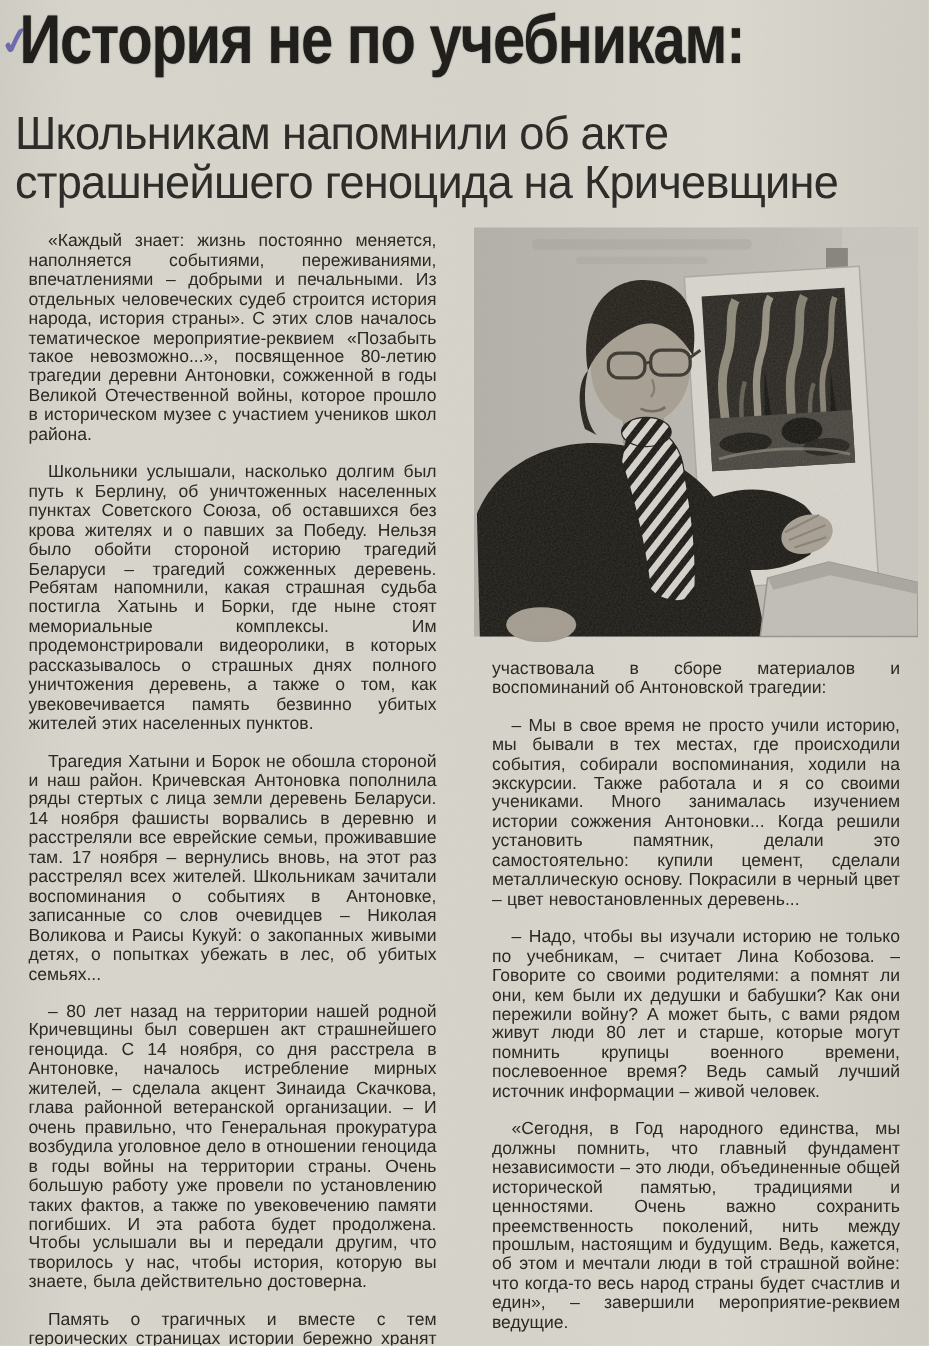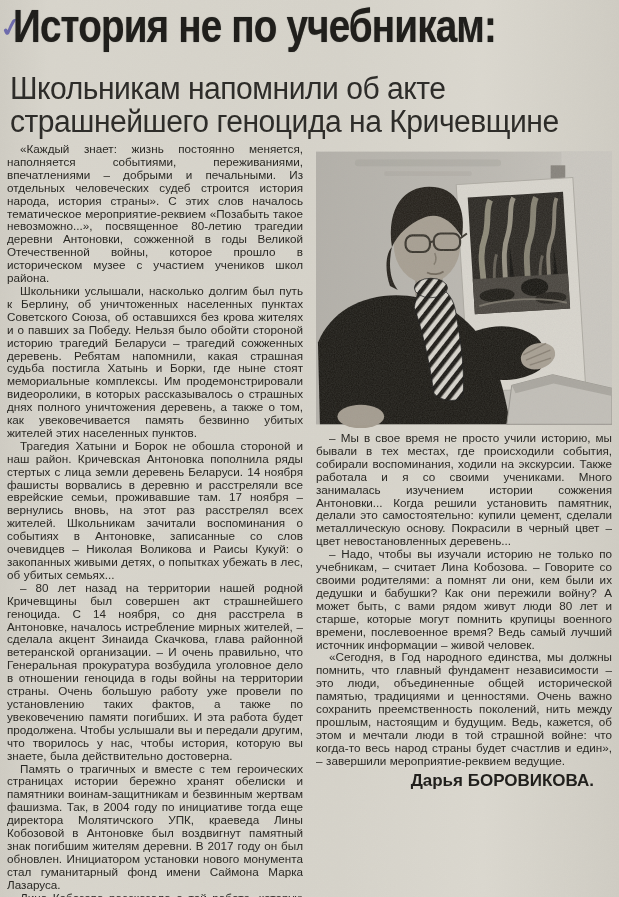--- a/index.html
+++ b/index.html
@@ -23,21 +23,21 @@
     text-shadow:0 0 1px rgba(20,20,20,.55);
   }
   .subtitle{
     position:absolute;left:10px;top:72px;margin:0;font-weight:normal;
     font-size:31px;line-height:33px;color:#2a2926;letter-spacing:-0.5px;
     transform:scaleX(0.97);transform-origin:left top;white-space:nowrap;
   }
   .cols{position:absolute;top:143px;left:7px;width:605px;display:flex;gap:13px;}
   .col{width:296px;}
   p.body{
-    margin:0;font-size:11.7px;line-height:12.9px;text-align:justify;
+    margin:12px;font-size:11.7px;line-height:12.9px;text-align:justify;
     text-indent:13px;color:#262521;word-spacing:0.3px;
   }
   p.cont{text-indent:0;}
   .photo-wrap{width:296px;height:280px;margin:5px 0 4px 0;position:relative;}
   .photo-wrap svg{display:block;}
   p.byline{
     margin:3px 0 0 0;font-size:17px;font-weight:bold;text-align:right;
     padding-right:18px;color:#1d1c19;
   }
 </style>
@@ -145,20 +145,21 @@
 
         <g>
           <polygon points="196,280 201,240 243,229 304,243 304,280" fill="#c3c0b9" stroke="#96938c" stroke-width="1"></polygon>
           <polygon points="201,240 243,229 304,243 304,251 244,238 205,248" fill="#a9a69f"></polygon>
         </g>
 
         <rect x="0" y="0" width="304" height="280" filter="url(#grain)" opacity="0.55"></rect>
       </svg>
     </div>
 
+    <p class="body cont">участвовала в сборе материалов и воспоминаний об Антоновской трагедии:</p>
     <p class="body">– Мы в свое время не просто учили историю, мы бывали в тех местах, где происходили события, собирали воспоминания, ходили на экскурсии. Также работала и я со своими учениками. Много занималась изучением истории сожжения Антоновки... Когда решили установить памятник, делали это самостоятельно: купили цемент, сделали металлическую основу. Покрасили в черный цвет – цвет невостановленных деревень...</p>
     <p class="body">– Надо, чтобы вы изучали историю не только по учебникам, – считает Лина Кобозова. – Говорите со своими родителями: а помнят ли они, кем были их дедушки и бабушки? Как они пережили войну? А может быть, с вами рядом живут люди 80 лет и старше, которые могут помнить крупицы военного времени, послевоенное время? Ведь самый лучший источник информации – живой человек.</p>
     <p class="body">«Сегодня, в Год народного единства, мы должны помнить, что главный фундамент независимости – это люди, объединенные общей исторической памятью, традициями и ценностями. Очень важно сохранить преемственность поколений, нить между прошлым, настоящим и будущим. Ведь, кажется, об этом и мечтали люди в той страшной войне: что когда-то весь народ страны будет счастлив и един», – завершили мероприятие-реквием ведущие.</p>
     <p class="byline">Дарья БОРОВИКОВА.</p>
   </div>
 </div>
 
 <svg class="noise" width="619" height="897" aria-hidden="true">
   <filter id="paperNoise">
     <feTurbulence type="fractalNoise" baseFrequency="0.7" numOctaves="2" stitchTiles="stitch" result="pn"></feTurbulence>

